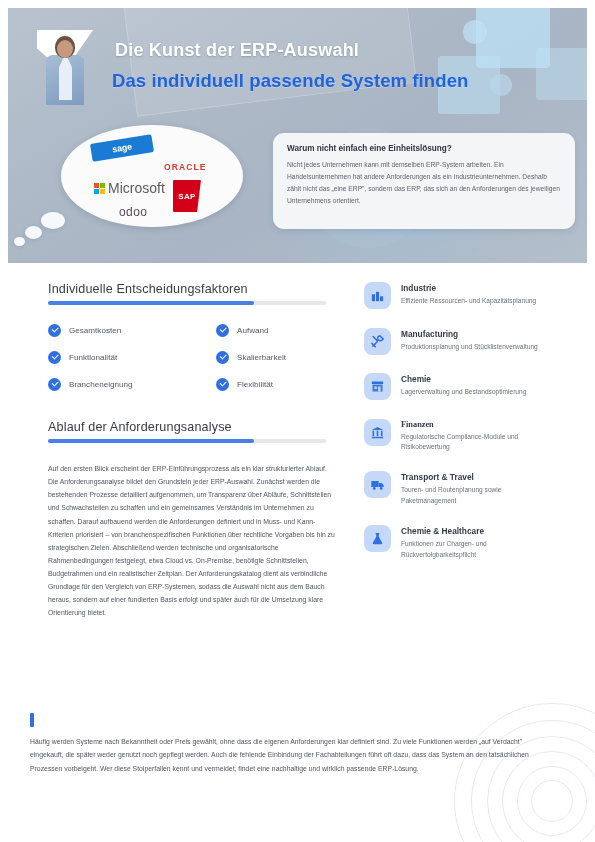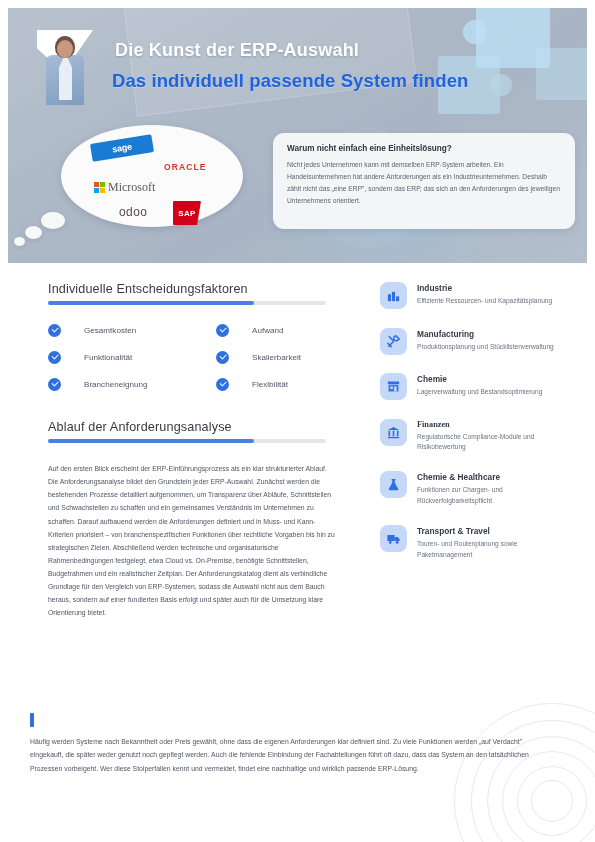--- a/index.html
+++ b/index.html
@@ -170,31 +170,30 @@
   .ms-grid {
     width: 11px; height: 11px;
     display: grid; grid-template-columns: 1fr 1fr; grid-template-rows: 1fr 1fr;
     gap: 1px;
   }
   .ms-grid i { display: block; }
   .ms-grid i:nth-child(1){ background:#f25022; }
   .ms-grid i:nth-child(2){ background:#7fba00; }
   .ms-grid i:nth-child(3){ background:#00a4ef; }
   .ms-grid i:nth-child(4){ background:#ffb900; }
-  .ms-text { font-size: 12px; color: #5c5c5c; font-weight: normal; font-family: Liberation Serif, serif; }
+  .ms-text { font-size: 14px; color: #5c5c5c; font-weight: normal; }
   .lg-sap {
     left: 112px; top: 55px;
-    width: 28px; height: 24px;
+    width: 28px; height: 32px;
     background: #d4001a;
     border-radius: 1px;
     display: flex; align-items: center; justify-content: center;
     font-size: 8px; color: #ffffff;
     letter-spacing: .4px;
     clip-path: polygon(0 0, 100% 0, 86% 100%, 0 100%);
-    margin-top: 21px;
   }
   .lg-odoo {
     left: 58px; top: 80px;
     font-size: 12px; color: #5a4a57;
     font-weight: normal;
     letter-spacing: .4px;
   }
 
   
   .hdr-card {
@@ -222,42 +221,42 @@
     position: absolute; right: -62px; bottom: -64px;
     width: 210px; height: 210px; pointer-events: none;
   }
   .rings span {
     position: absolute; border-radius: 50%;
     border: 1px solid rgba(110,120,200,.17);
     left: 50%; top: 50%; transform: translate(-50%,-50%);
   }
 
   .left-col { position: absolute; left: 36px; top: 19px; width: 290px; margin-left: 12px; }
-  .right-col { position: absolute; left: 380px; top: 19px; width: 182px; }
+  .right-col { position: absolute; left: 364px; top: 19px; width: 182px; }
 
   .sec-title {
     font-size: 12.6px; color: #363b44; letter-spacing: .15px;
     margin: 0 0 5px 0; font-weight: normal;
   }
   .sec-rule {
     width: 278px; height: 4px; background: #e4e6ea;
     border-radius: 2px; margin-bottom: 19px; position: relative;
   }
   .sec-rule:before {
     content: ""; position: absolute; left: 0; top: 0;
     width: 74%; height: 100%; background: #4a7fe6; border-radius: 2px;
   }
 
   .checks {
     display: grid;
     grid-template-columns: 168px 120px;
     row-gap: 14px;
     margin-bottom: 29px;
   }
-  .chk { display: flex; align-items: center; gap: 23px; }
+  .chk { display: flex; align-items: center; gap: 8px; }
   .chk-ic {
     width: 13px; height: 13px; border-radius: 50%;
     background: #2f6fe0; flex: none; position: relative;
   }
   .chk-ic:after {
     content: ""; position: absolute;
     left: 3.6px; top: 3.1px;
     width: 5px; height: 2.6px;
     border-left: 1.6px solid #fff; border-bottom: 1.6px solid #fff;
     transform: rotate(-45deg);
@@ -451,44 +450,44 @@
           </svg>
         </span>
         <span class="ind-tx">
           <span class="ind-name" style="display: block; font-family: Liberation Serif, serif;">Finanzen</span>
           <span class="ind-desc" style="display: block;">Regulatorische Compliance-Module und Risikobewertung</span>
         </span>
       </div>
 
       <div class="ind">
         <span class="ind-ic">
-          <svg width="15" height="15" viewBox="0 0 24 24" fill="#2f6fe0">
-            <path d="M9 3h6v2h-1v4.2l5.4 9.4A1.6 1.6 0 0118 21H6a1.6 1.6 0 01-1.4-2.4L10 9.2V5H9z"></path>
-          </svg>
-        </span>
-        <span class="ind-tx">
-          <span class="ind-name" style="display: block;">Chemie &amp; Healthcare</span>
-          <span class="ind-desc" style="display: block;">Funktionen zur Chargen- und Rückverfolgbarkeitspflicht</span>
-        </span>
-      </div>
-
-      <div class="ind">
-        <span class="ind-ic">
           <svg width="16" height="16" viewBox="0 0 24 24" fill="#2f6fe0">
             <path d="M2 6h11v9H2z"></path>
             <path d="M13 9h4.6l2.9 3.4V15H13z"></path>
             <circle cx="6.4" cy="17.2" r="2.1"></circle>
             <circle cx="16.8" cy="17.2" r="2.1"></circle>
           </svg>
         </span>
         <span class="ind-tx">
           <span class="ind-name" style="display: block;">Transport &amp; Travel</span>
           <span class="ind-desc" style="display: block;">Touren- und Routenplanung sowie Paketmanagement</span>
         </span>
       </div>
+
+      <div class="ind">
+        <span class="ind-ic">
+          <svg width="15" height="15" viewBox="0 0 24 24" fill="#2f6fe0">
+            <path d="M9 3h6v2h-1v4.2l5.4 9.4A1.6 1.6 0 0118 21H6a1.6 1.6 0 01-1.4-2.4L10 9.2V5H9z"></path>
+          </svg>
+        </span>
+        <span class="ind-tx">
+          <span class="ind-name" style="display: block;">Chemie &amp; Healthcare</span>
+          <span class="ind-desc" style="display: block;">Funktionen zur Chargen- und Rückverfolgbarkeitspflicht</span>
+        </span>
+      </div>
     </div>
 
     <div class="bottom">
       <div class="bt-head">
         <span class="bt-bar"></span>
       </div>
       <div class="bt-body">Häufig werden Systeme nach Bekanntheit oder Preis gewählt, ohne dass die eigenen Anforderungen klar definiert sind. Zu viele Funktionen werden „auf Verdacht" eingekauft, die später weder genutzt noch gepflegt werden. Auch die fehlende Einbindung der Fachabteilungen führt oft dazu, dass das System an den tatsächlichen Prozessen vorbeigeht. Wer diese Stolperfallen kennt und vermeidet, findet eine nachhaltige und wirklich passende ERP-Lösung.</div>
     </div>
 
   </div>

